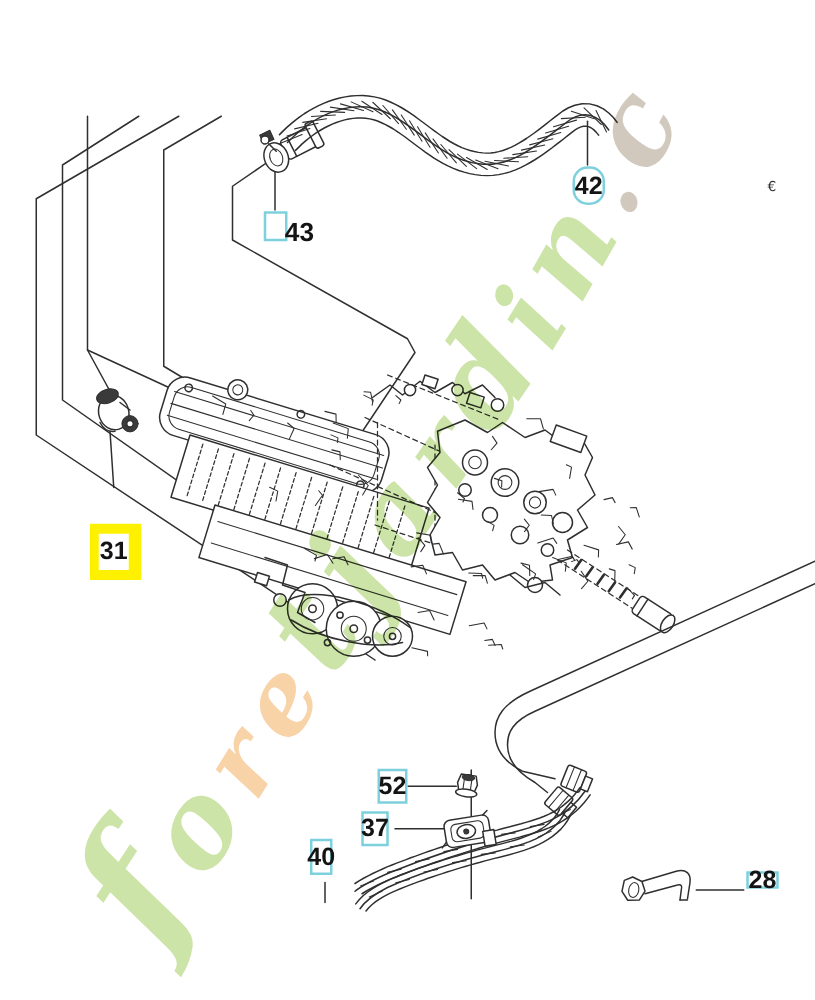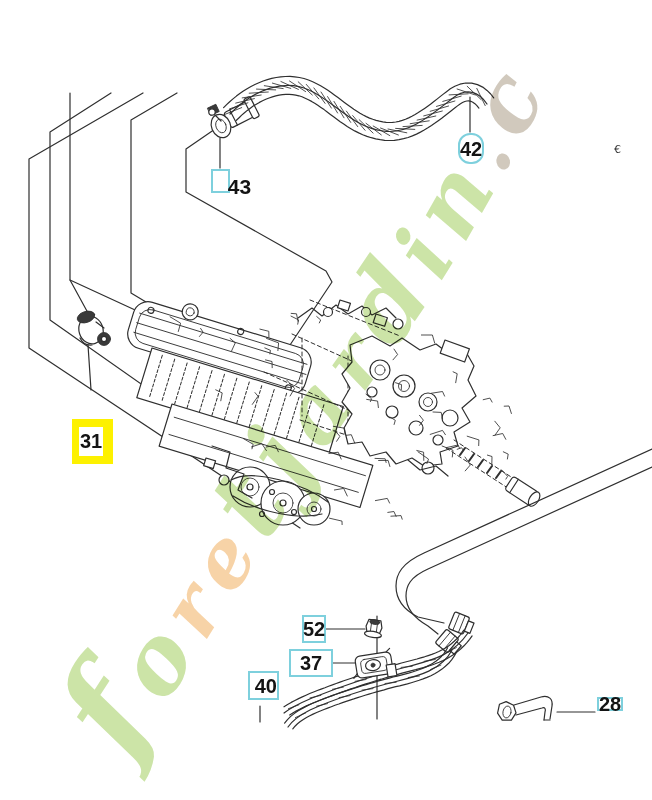--- a/index.html
+++ b/index.html
@@ -374,25 +374,25 @@
   <div class="callout-31-outer" id="callout-31">
     <div class="callout-31-inner">
       <span>31</span>
     </div>
   </div>
 
   <div class="callout" id="callout-35" style="left:302px;top:615px;width:24px;height:28px;">
     <span>52</span>
   </div>
 
-  <div class="callout" id="callout-37" style="left:289px;top:649px;width:44px;height:28px;">
+  <div class="callout" id="callout-37" style="left:289px;top:649px;width:22px;height:28px;">
     <span>37</span>
   </div>
 
-  <div class="callout" id="callout-40" style="left:248px;top:671px;width:31px;height:29px;justify-content:flex-end;">
+  <div class="callout" id="callout-40" style="left:248px;top:671px;width:18px;height:29px;">
     <span>40</span>
   </div>
 
   <div class="callout" id="callout-28" style="left:597px;top:697px;width:26px;height:14px;">
     <span>28</span>
   </div>
 
   <div class="euro">€</div>
 </div>
 

